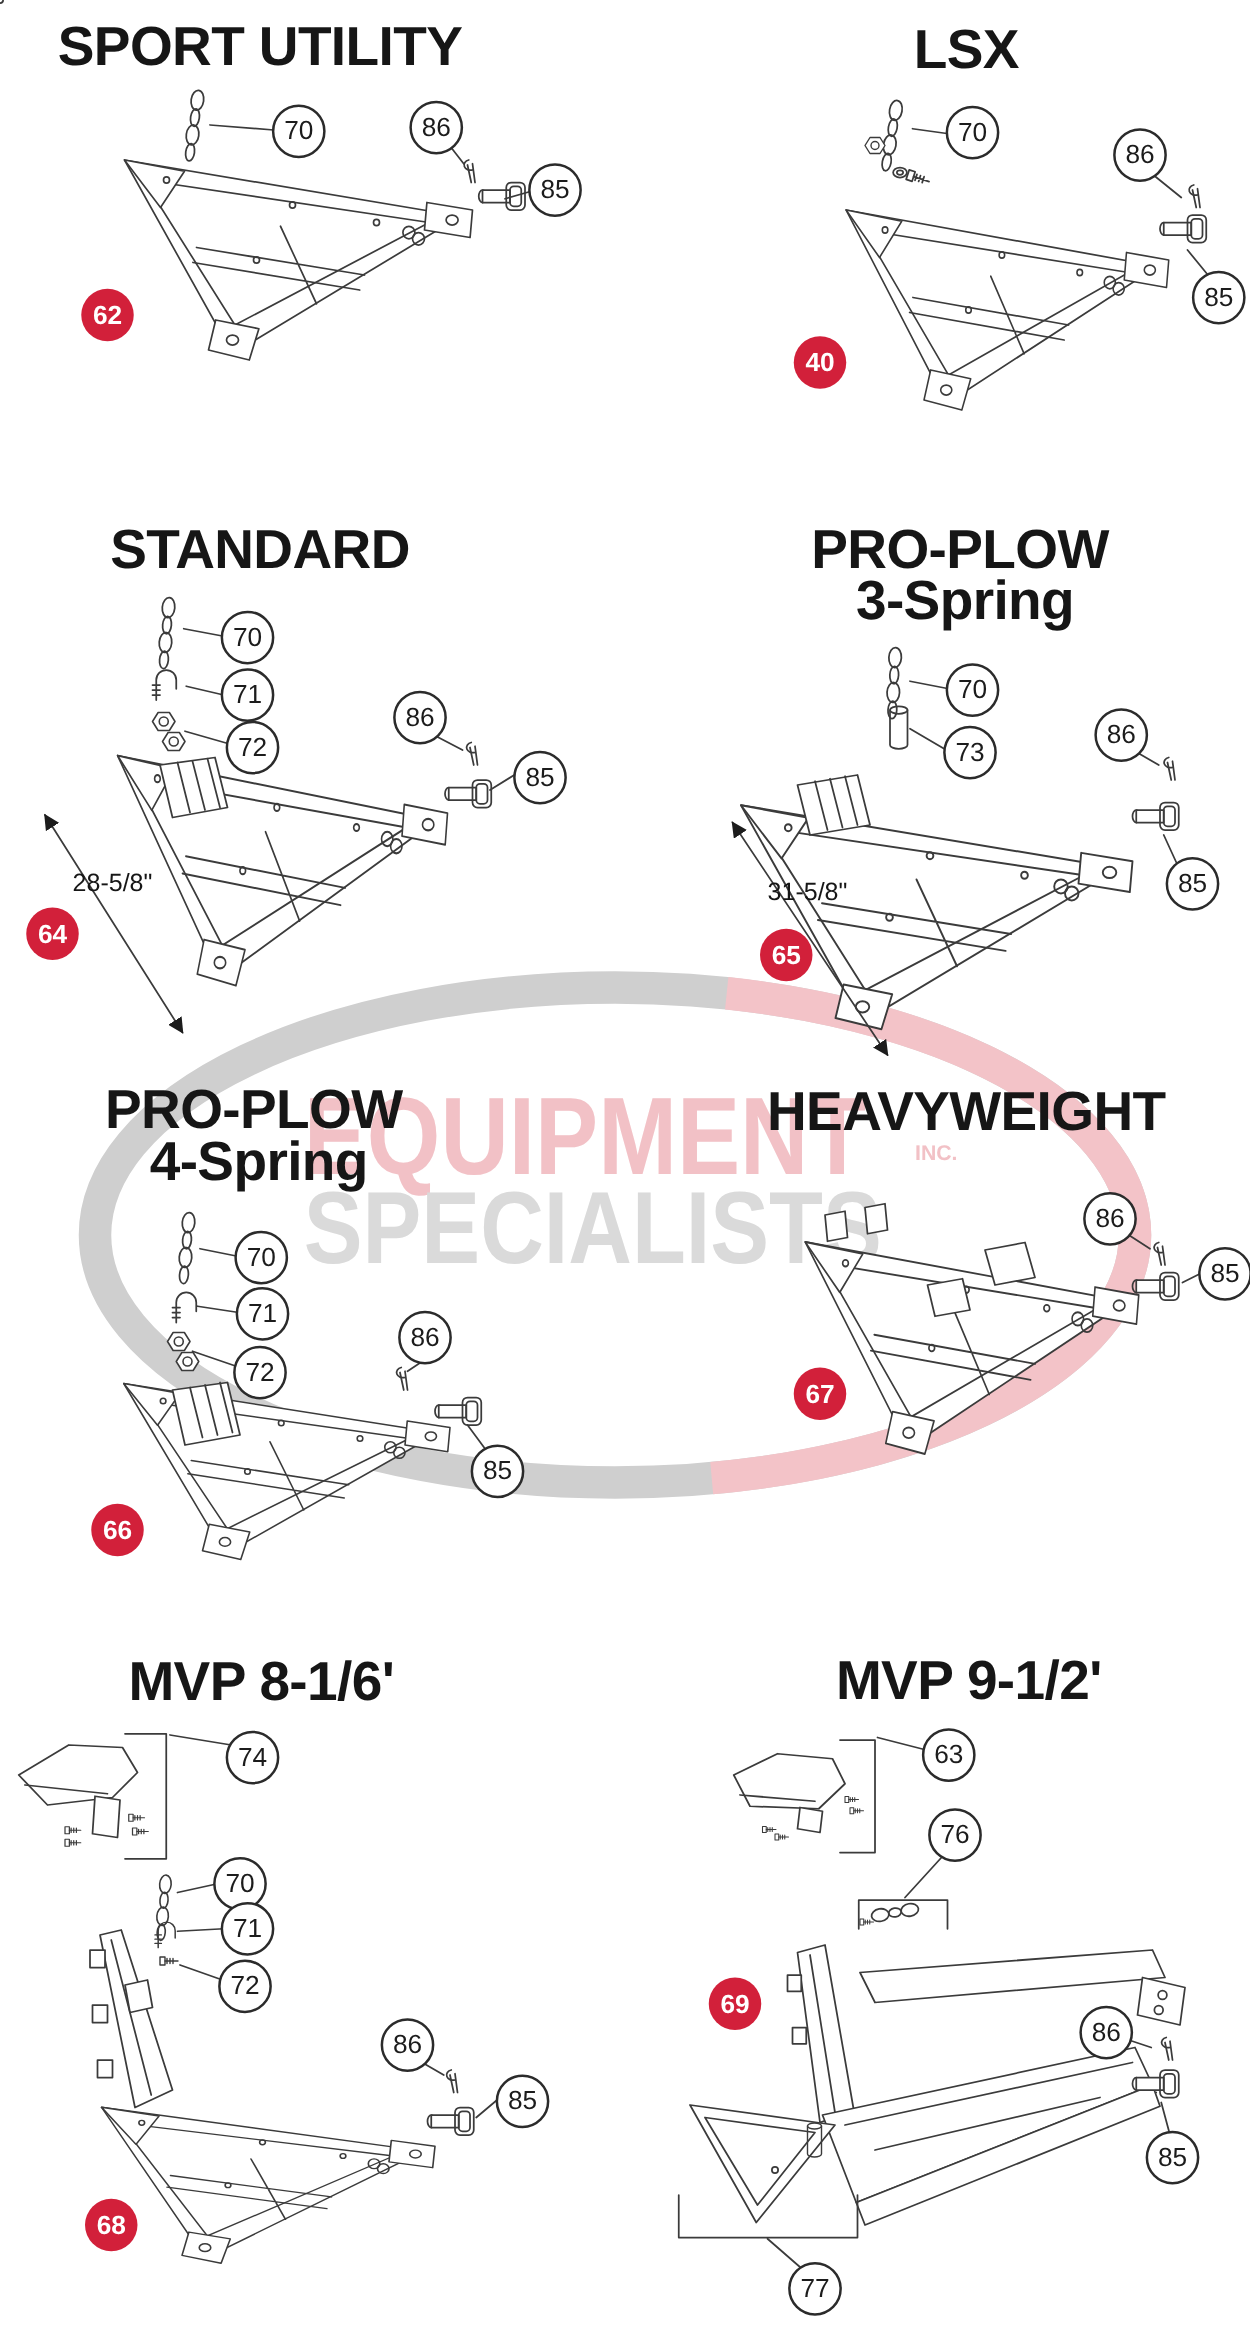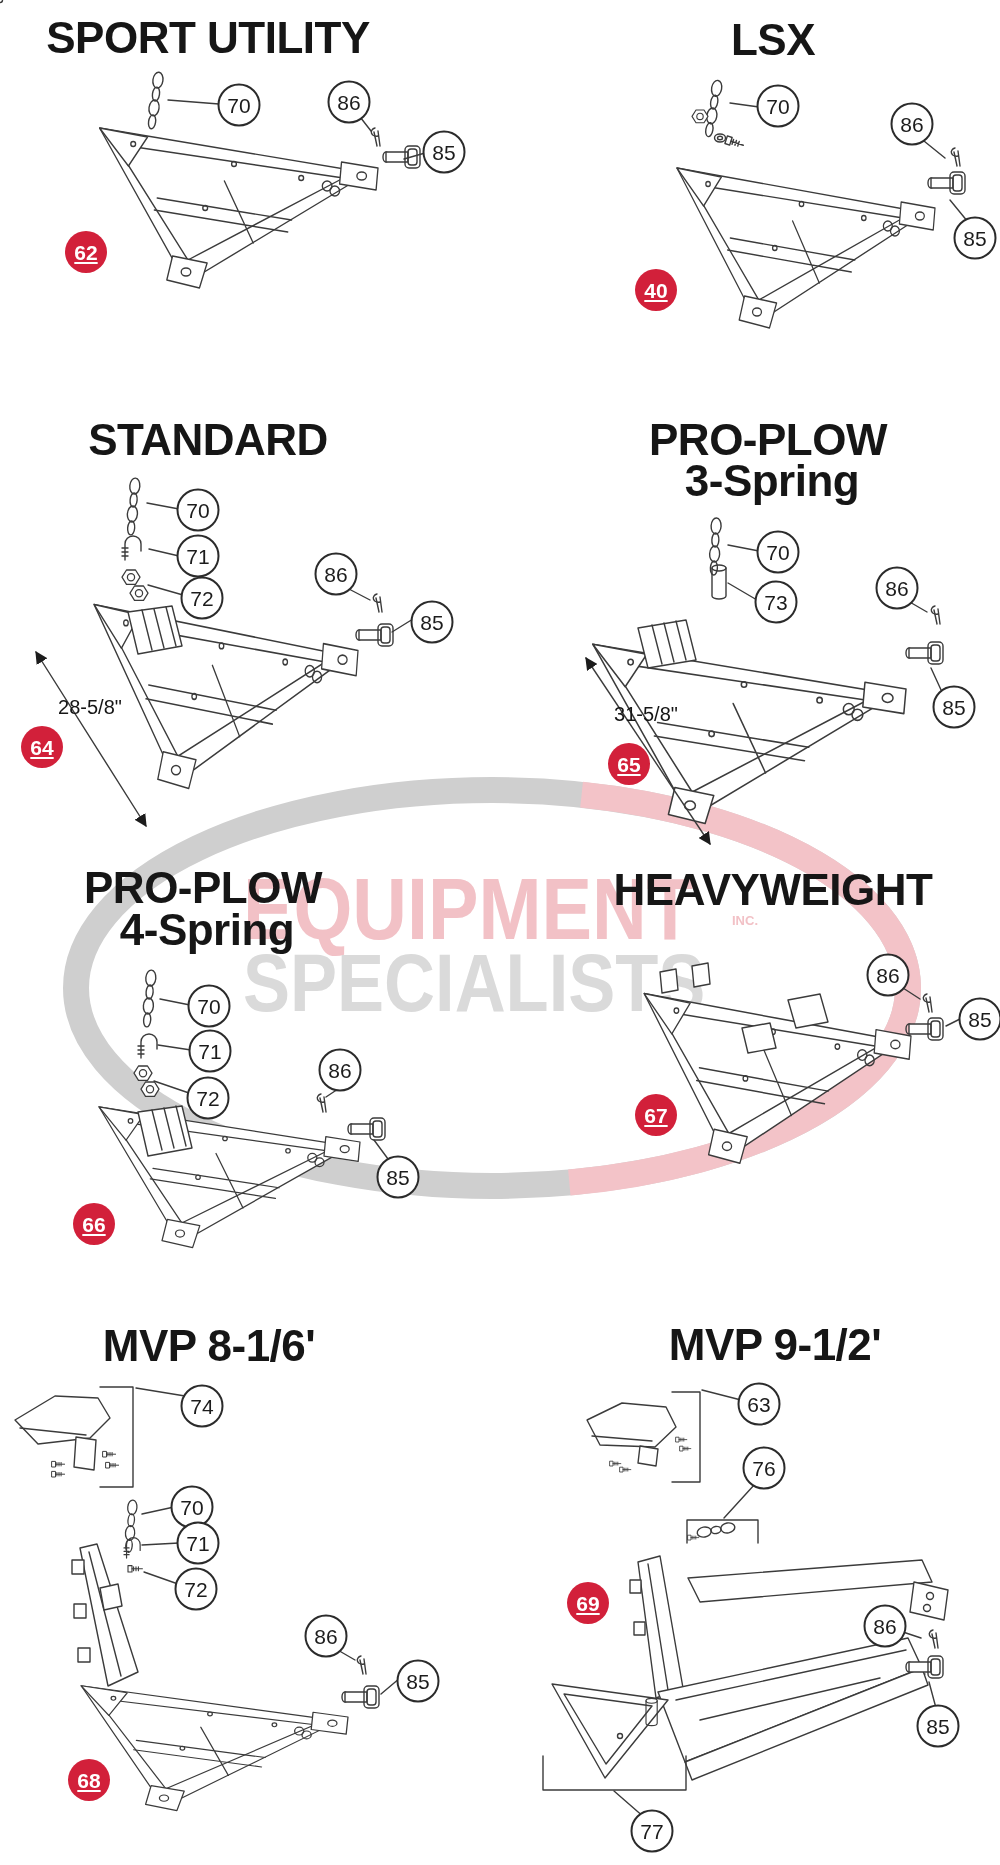--- a/index.html
+++ b/index.html
@@ -15,35 +15,35 @@
   .dim{position:absolute;transform:translateX(-50%);font-size:20px;color:#161616;
        white-space:nowrap;z-index:3;line-height:1;}
   .co{position:absolute;width:39px;height:39px;border:2px solid var(--callout-border,#2b2b2b);
       border-radius:50%;background:#fff;color:#1c1c1c;font-size:21px;line-height:1;
       display:flex;align-items:center;justify-content:center;
       transform:translate(-50%,-50%);z-index:4;}
   .badge{position:absolute;width:42px;height:42px;border-radius:50%;
          background:var(--badge-red,#d2203a);color:var(--badge-text,#fff);
          font-weight:bold;font-size:21px;line-height:1;
          display:flex;align-items:center;justify-content:center;
-         transform:translate(-50%,-50%);z-index:4;text-decoration:underline;}
+         transform:translate(-50%,-50%);z-index:4;}
 </style>
 </head>
 <body>
 
 <div class="page">
 
   <svg class="wm-ring" width="1000" height="1865">
     <ellipse cx="492" cy="988" rx="416" ry="198" fill="none" style="stroke:var(--ring-gray,#cfcfcf)" stroke-width="26"></ellipse>
     <ellipse cx="492" cy="988" rx="416" ry="198" fill="none" style="stroke:var(--ring-pink,#f3c3c8)" stroke-width="26" stroke-dasharray="840 1162" stroke-dashoffset="420"></ellipse>
   </svg>
 
   <div class="wm-word wm-red" style="left:243px;top:858px;font-size:88px;transform:scaleX(0.86);">EQUIPMENT</div>
   <div class="wm-word wm-gray" style="left:243px;top:936px;font-size:82px;transform:scaleX(0.86);">SPECIALISTS</div>
-  <div class="wm-word wm-red" style="left:732px;top:913px;font-size:13px;">INC.</div>
+  <div class="wm-word wm-red" style="left:732px;top:913px;font-size:17px;">INC.</div>
 
   <svg class="art" width="1000" height="1865" viewBox="0 0 1000 1865" fill="none" stroke="#3b3b3b" stroke-width="1.4" stroke-linecap="round" stroke-linejoin="round">
     <defs>
       <marker id="ah" viewBox="0 0 10 10" refX="9" refY="5" markerWidth="9" markerHeight="9" orient="auto-start-reverse">
         <path d="M0,0 L10,5 L0,10 z" fill="#1c1c1c" stroke="none"></path>
       </marker>
       <g id="g-aframe">
         <polygon points="10,10 290,55 100,165" fill="#fff"></polygon>
         <polygon points="26,26 264,60 102,142"></polygon>
         <path d="M70,80 L210,102 M67,92 L206,114 M140,63 L170,125"></path>

